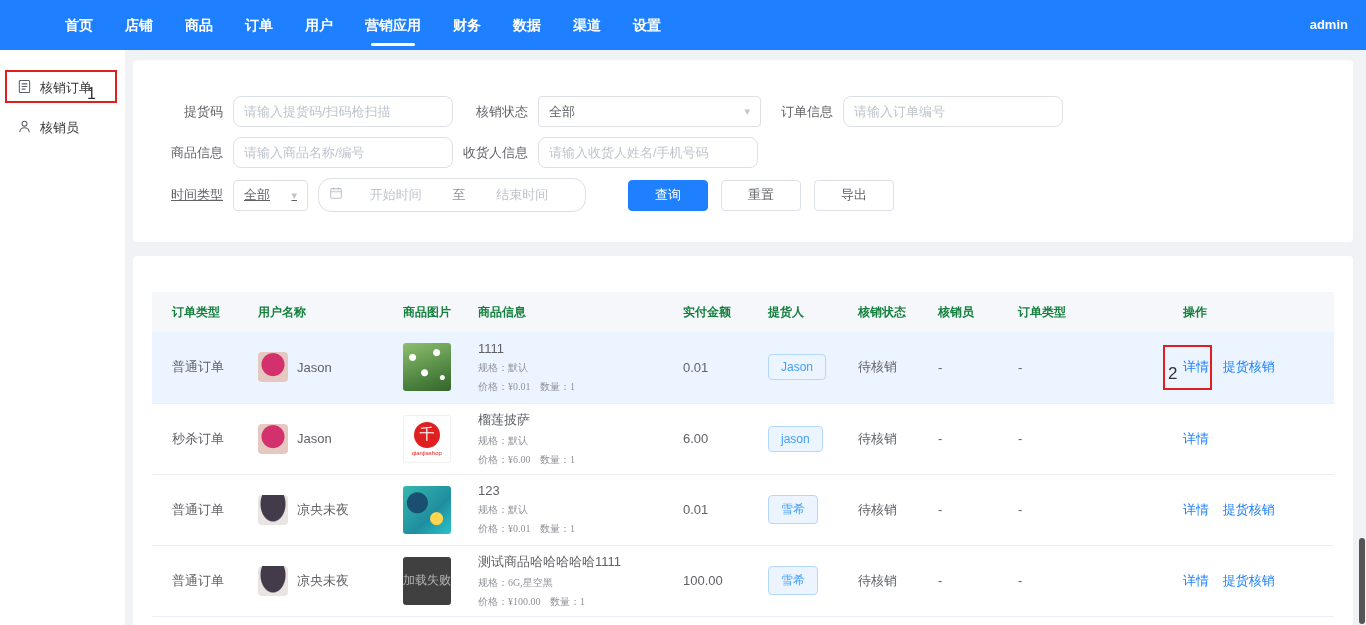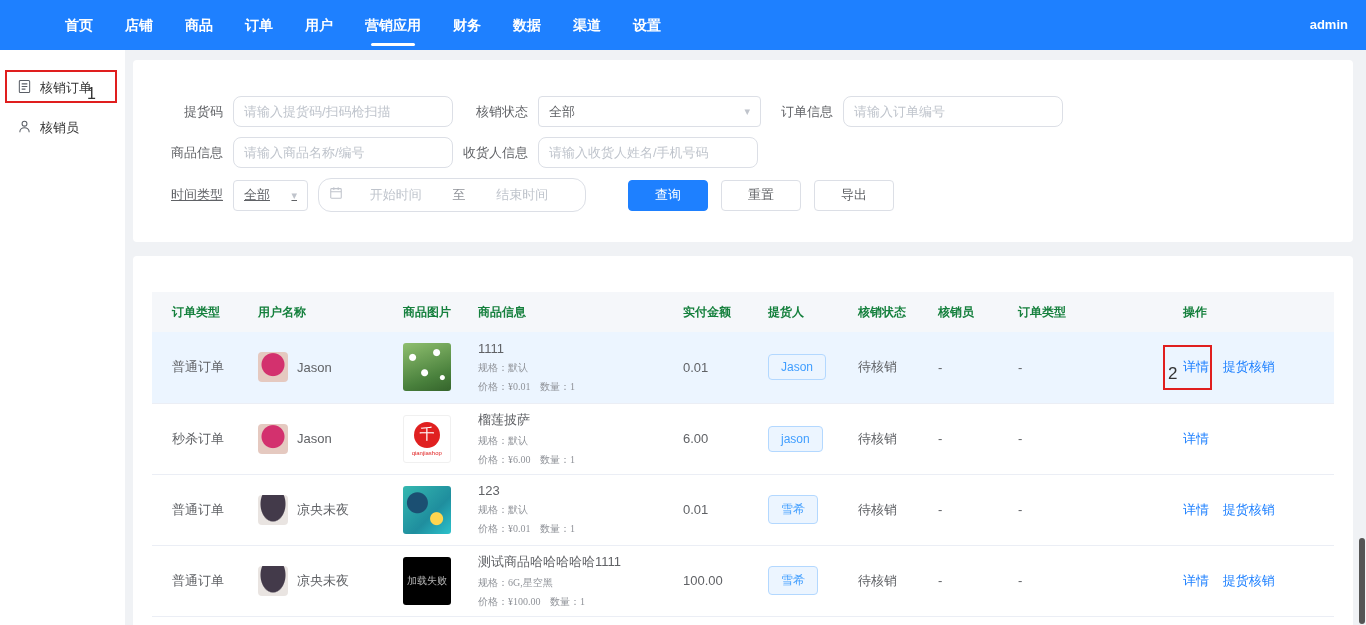--- a/index.html
+++ b/index.html
@@ -60,21 +60,21 @@
     radial-gradient(circle at 45% 62%, #fff 0 3px, transparent 4px),
     radial-gradient(circle at 82% 72%, #fff 0 2px, transparent 3px),
     linear-gradient(160deg, #8fbf6f, #49803c 70%, #35642c); }
   .pimg-logo { background:#fff; border:1px solid #f0f0f0; display:flex; flex-direction:column; align-items:center; justify-content:center; }
   .logo-circle { width:26px; height:26px; border-radius:50%; background:#e02020; color:#fff; font-size:15px; display:flex; align-items:center; justify-content:center; }
   .logo-caption { font-size:7px; color:#e02020; margin-top:1px; white-space:nowrap; transform:scale(0.85); }
   .pimg-anime { background:
     radial-gradient(circle at 30% 35%, #1b4f72 0 10px, transparent 11px),
     radial-gradient(circle at 70% 68%, #ffd54f 0 6px, transparent 7px),
     linear-gradient(135deg, #35b8b0, #1f8e9e 60%, #2cc2cc); }
-  .pimg-fail { background:#000000; display:flex; align-items:center; justify-content:center; font-size:10px; color:#b3b3b3; }
+  .pimg-fail { background:#404040; display:flex; align-items:center; justify-content:center; font-size:12px; color:#b3b3b3; }
   .p-title { font-size:13px; color:#606266; }
   .p-sub { font-size:10px; color:#909399; margin-top:5px; white-space:nowrap;font-family:Liberation Serif, serif; }
   .p-sub .qty { margin-left:7px; }
   .tag { display:inline-block; padding:5px 12px; font-size:12px; color:#409eff; background:#ecf5ff; border:1px solid #b3d8ff; border-radius:4px; }
   .link { color:#1e80ff; font-size:13px; text-decoration:none; cursor:pointer; margin-right:10px; white-space:nowrap; }
 
   
   .anno-box { position:absolute; border:2px solid #e01e1e; z-index:20; pointer-events:none; }
   #anno-box-1 { left:5px; top:70px; width:112px; height:33px; }
   #anno-label-1 { position:absolute; left:87px; top:85px; font-size:16px; color:#333; z-index:21; }

